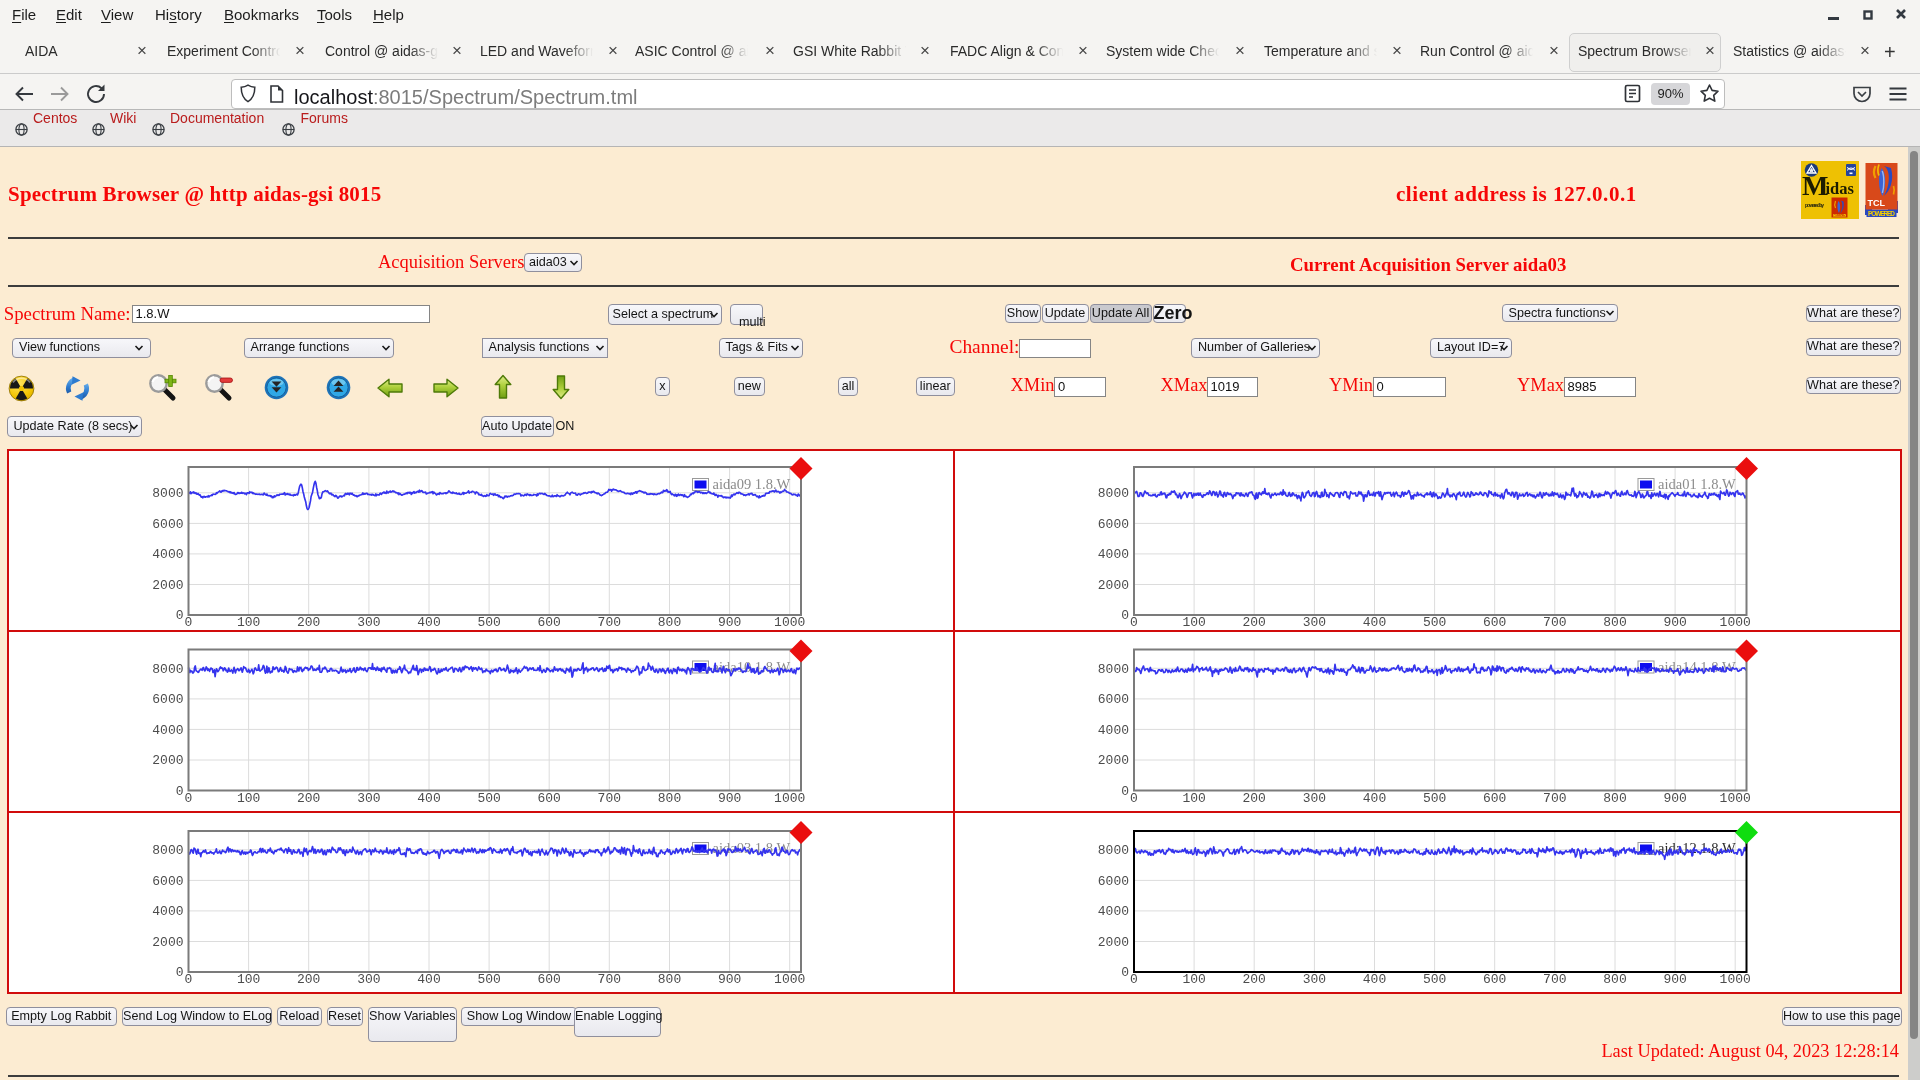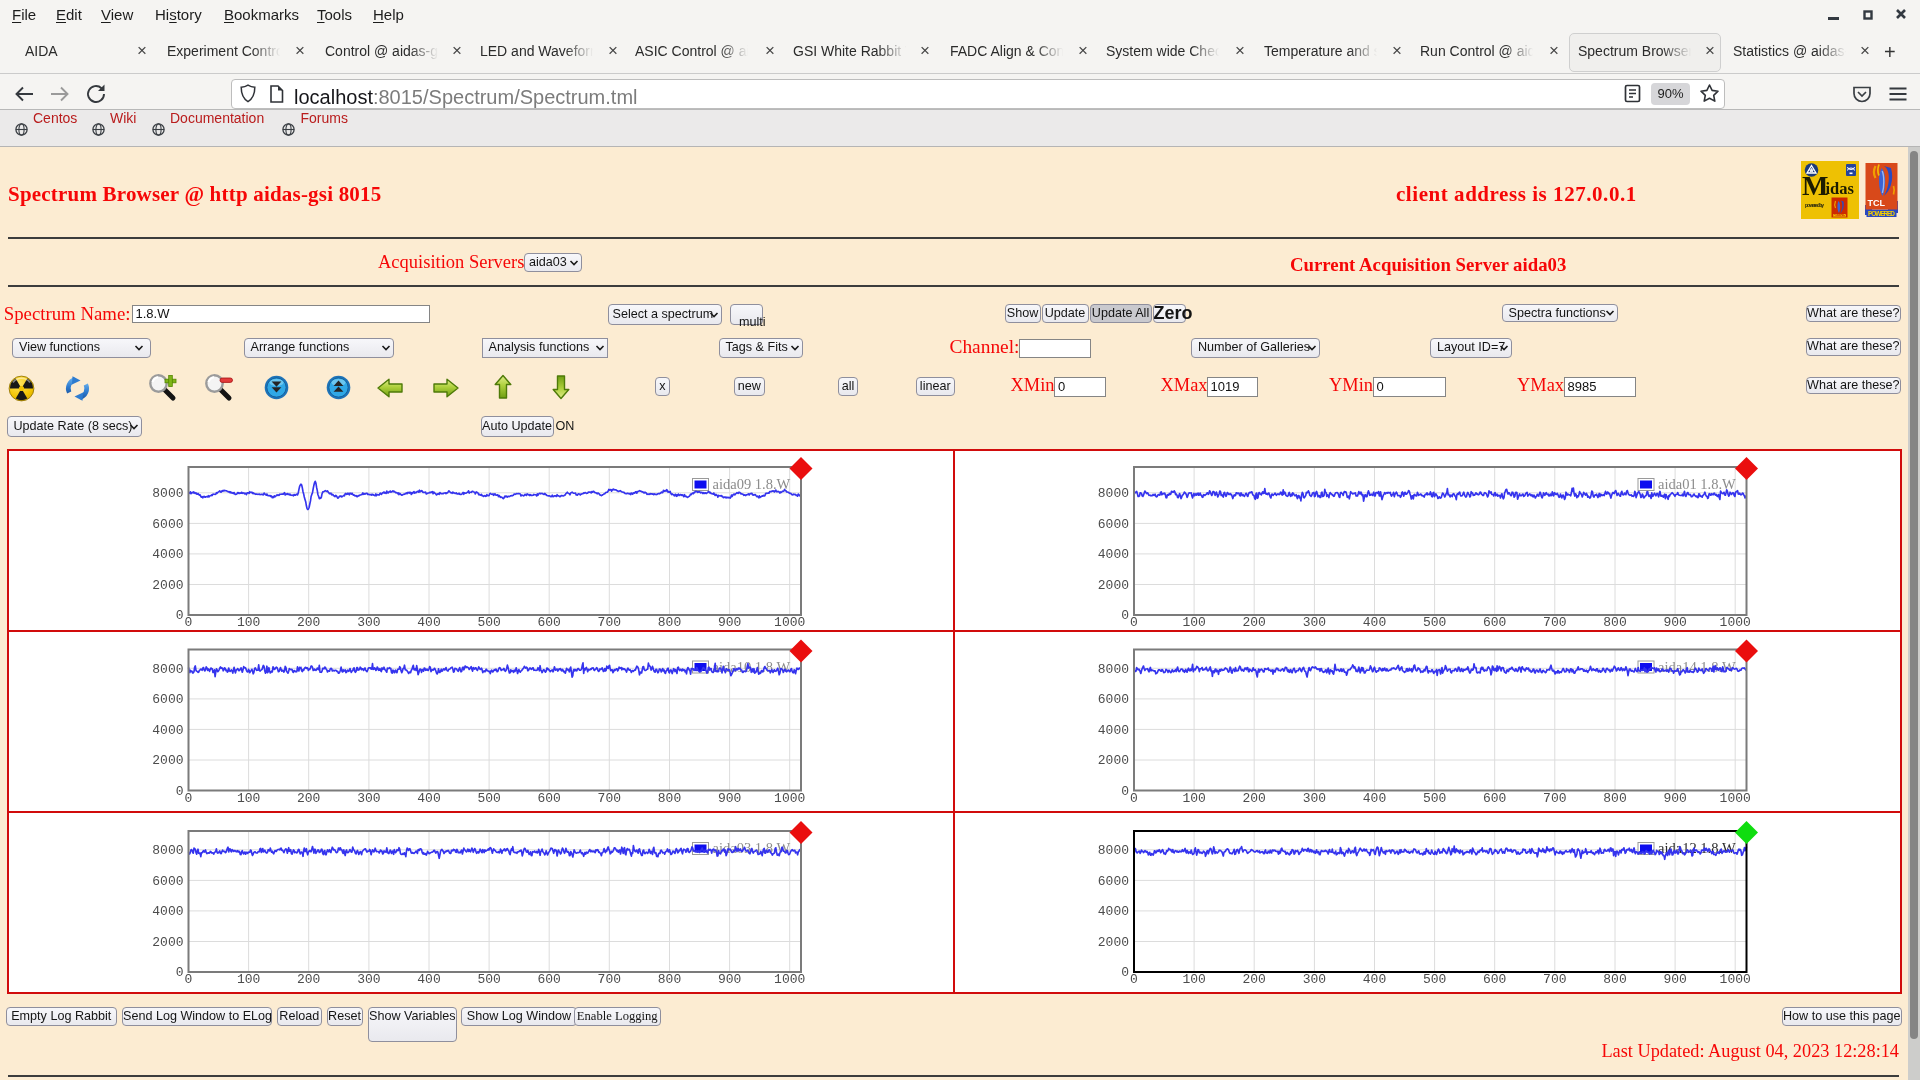--- a/index.html
+++ b/index.html
@@ -573,17 +573,17 @@
 <text x="1675.1" y="983.3" text-anchor="middle" class="axt">900</text>
 <text x="1735.2" y="983.3" text-anchor="middle" class="axt">1000</text>
 <path d="M1746.5 821.0 L1758.0 832.5 L1746.5 844.0 L1735.0 832.5 Z" fill="#0fdd0f"></path>
 </svg>
 <div class="fx abs" style="left:5.5px;top:1007px;width:111.5px;height:19px;line-height:17px;text-align:center;box-sizing:border-box;background:linear-gradient(#f7f7fa,#e9e9ee);border:1px solid #8f8f9d;border-radius:4px;font-size:12.6px;color:#141414;position:absolute;white-space:nowrap;padding:0;">Empty Log Rabbit</div>
 <div class="fx abs" style="left:122px;top:1007px;width:150px;height:19px;line-height:17px;text-align:center;box-sizing:border-box;background:linear-gradient(#f7f7fa,#e9e9ee);border:1px solid #8f8f9d;border-radius:4px;font-size:12.6px;color:#141414;position:absolute;white-space:nowrap;padding:0;">Send Log Window to ELog</div>
 <div class="fx abs" style="left:277px;top:1007px;width:44.5px;height:19px;line-height:17px;text-align:center;box-sizing:border-box;background:linear-gradient(#f7f7fa,#e9e9ee);border:1px solid #8f8f9d;border-radius:4px;font-size:12.6px;color:#141414;position:absolute;white-space:nowrap;padding:0;">Reload</div>
 <div class="fx abs" style="left:326.5px;top:1007px;width:36px;height:19px;line-height:17px;text-align:center;box-sizing:border-box;background:linear-gradient(#f7f7fa,#e9e9ee);border:1px solid #8f8f9d;border-radius:4px;font-size:12.6px;color:#141414;position:absolute;white-space:nowrap;padding:0;">Reset</div>
 <div class="fx abs" style="left:368px;top:1007px;width:88.5px;height:35px;line-height:17px;text-align:center;box-sizing:border-box;background:linear-gradient(#f7f7fa,#e9e9ee);border:1px solid #8f8f9d;border-radius:4px;font-size:12.6px;color:#141414;position:absolute;white-space:nowrap;padding:0;">Show Variables</div>
 <div class="fx abs" style="left:461px;top:1007px;width:116px;height:19px;line-height:17px;text-align:center;box-sizing:border-box;background:linear-gradient(#f7f7fa,#e9e9ee);border:1px solid #8f8f9d;border-radius:4px;font-size:12.6px;color:#141414;position:absolute;white-space:nowrap;padding:0;">Show Log Window</div>
-<div class="fx abs" style="left:574px;top:1007px;width:86.5px;height:19px;line-height:17px;text-align:center;box-sizing:border-box;background:linear-gradient(#f7f7fa,#e9e9ee);border:1px solid #8f8f9d;border-radius:4px;font-size:12.6px;color:#141414;position:absolute;white-space:nowrap;padding:0;font-family:Liberation Serif, serif;">Enable Logging</div>
+<div class="fx abs" style="left:574px;top:1007px;width:86.5px;height:30px;line-height:17px;text-align:center;box-sizing:border-box;background:linear-gradient(#f7f7fa,#e9e9ee);border:1px solid #8f8f9d;border-radius:4px;font-size:12.6px;color:#141414;position:absolute;white-space:nowrap;padding:0;">Enable Logging</div>
 <div class="fx abs" style="left:1782px;top:1007px;width:119.5px;height:19px;line-height:17px;text-align:center;box-sizing:border-box;background:linear-gradient(#f7f7fa,#e9e9ee);border:1px solid #8f8f9d;border-radius:4px;font-size:12.6px;color:#141414;position:absolute;white-space:nowrap;padding:0;">How to use this page</div>
 <div class="rs" style="right:21px;left:auto;top:1041px;font-size:18.3px;">Last Updated: August 04, 2023 12:28:14</div>
 <div class="hr" style="top:1075px"></div>
 <div id="sbtrack"></div>
 <div id="sbthumb"></div>
 </body></html>

